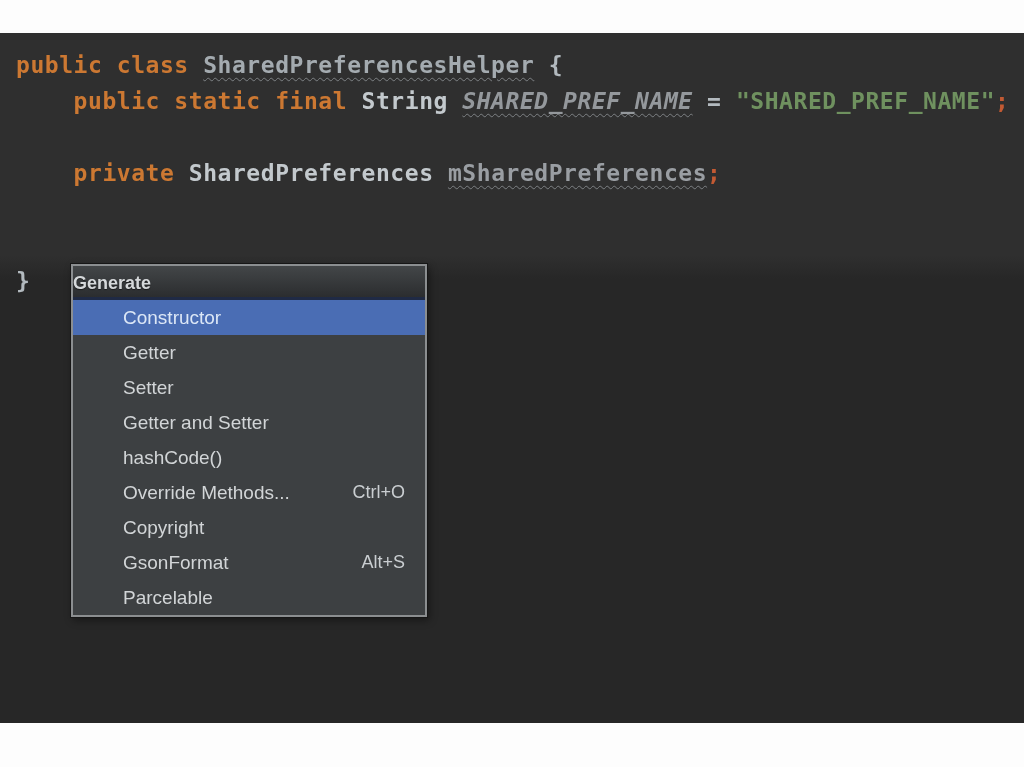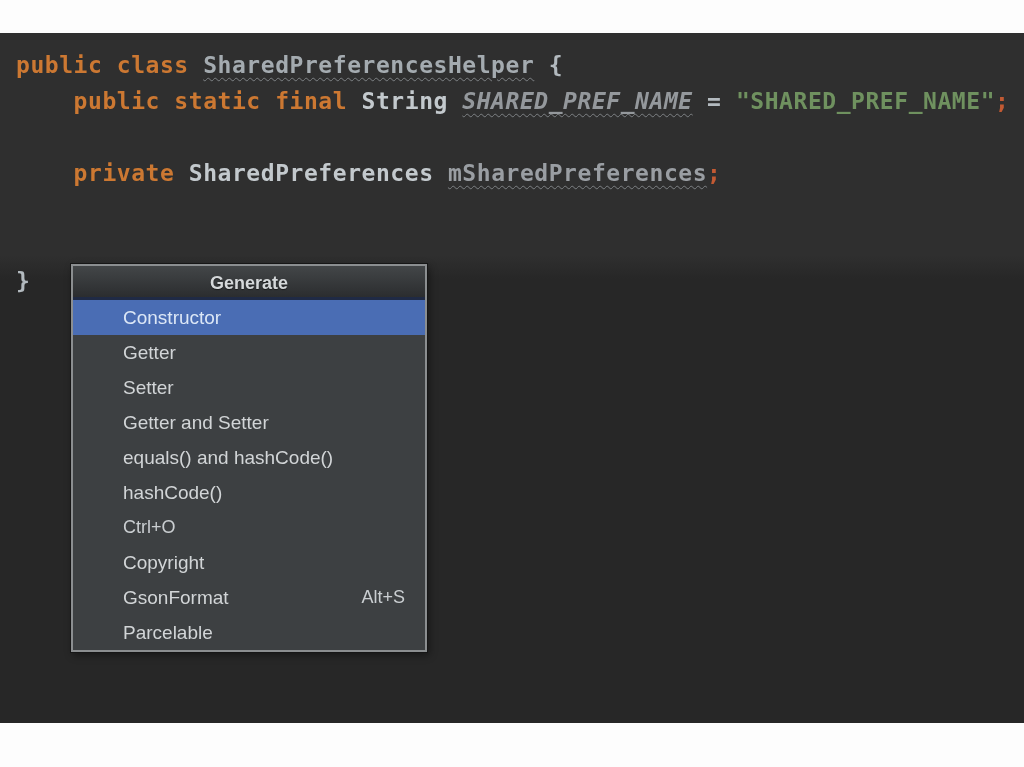--- a/index.html
+++ b/index.html
@@ -68,21 +68,21 @@
     text-underline-offset:4px;
   }
   .popup{
     position:absolute;left:71px;top:264px;width:356px;
     background:var(--menu-bg);
     border:2px solid var(--menu-border);
     box-shadow:0 0 0 1px #161616, 2px 3px 8px rgba(0,0,0,0.45);
   }
   .popup-header{
     height:34px;line-height:34px;
-    text-align:center;
+    text-align:left;
     font-size:18px;font-weight:600;
     color:#d5d8da;
     background:linear-gradient(180deg,var(--menu-header-top),var(--menu-header-bottom));
     border-bottom:3px solid var(--menu-separator);
     text-shadow:0 1px 1px rgba(0,0,0,0.5);
   }
   .popup-list{list-style:none;border-radius:16px;}
   .popup-item{
     height:35px;
     display:flex;align-items:center;justify-content:space-between;
@@ -118,26 +118,24 @@
       <li class="popup-item">
         <span class="label">Getter</span>
       </li>
       <li class="popup-item">
         <span class="label">Setter</span>
       </li>
       <li class="popup-item">
         <span class="label">Getter and Setter</span>
       </li>
       <li class="popup-item">
-        <span class="label">equals() and hashCode()</span>
-      </li>
-      <li class="popup-item">
         <span class="label">hashCode()</span>
       </li>
       <li class="popup-item">
+        <span class="label">Override Methods...</span>
         <span class="shortcut">Ctrl+O</span>
       </li>
       <li class="popup-item">
         <span class="label">Copyright</span>
       </li>
       <li class="popup-item">
         <span class="label">GsonFormat</span>
         <span class="shortcut">Alt+S</span>
       </li>
       <li class="popup-item">

